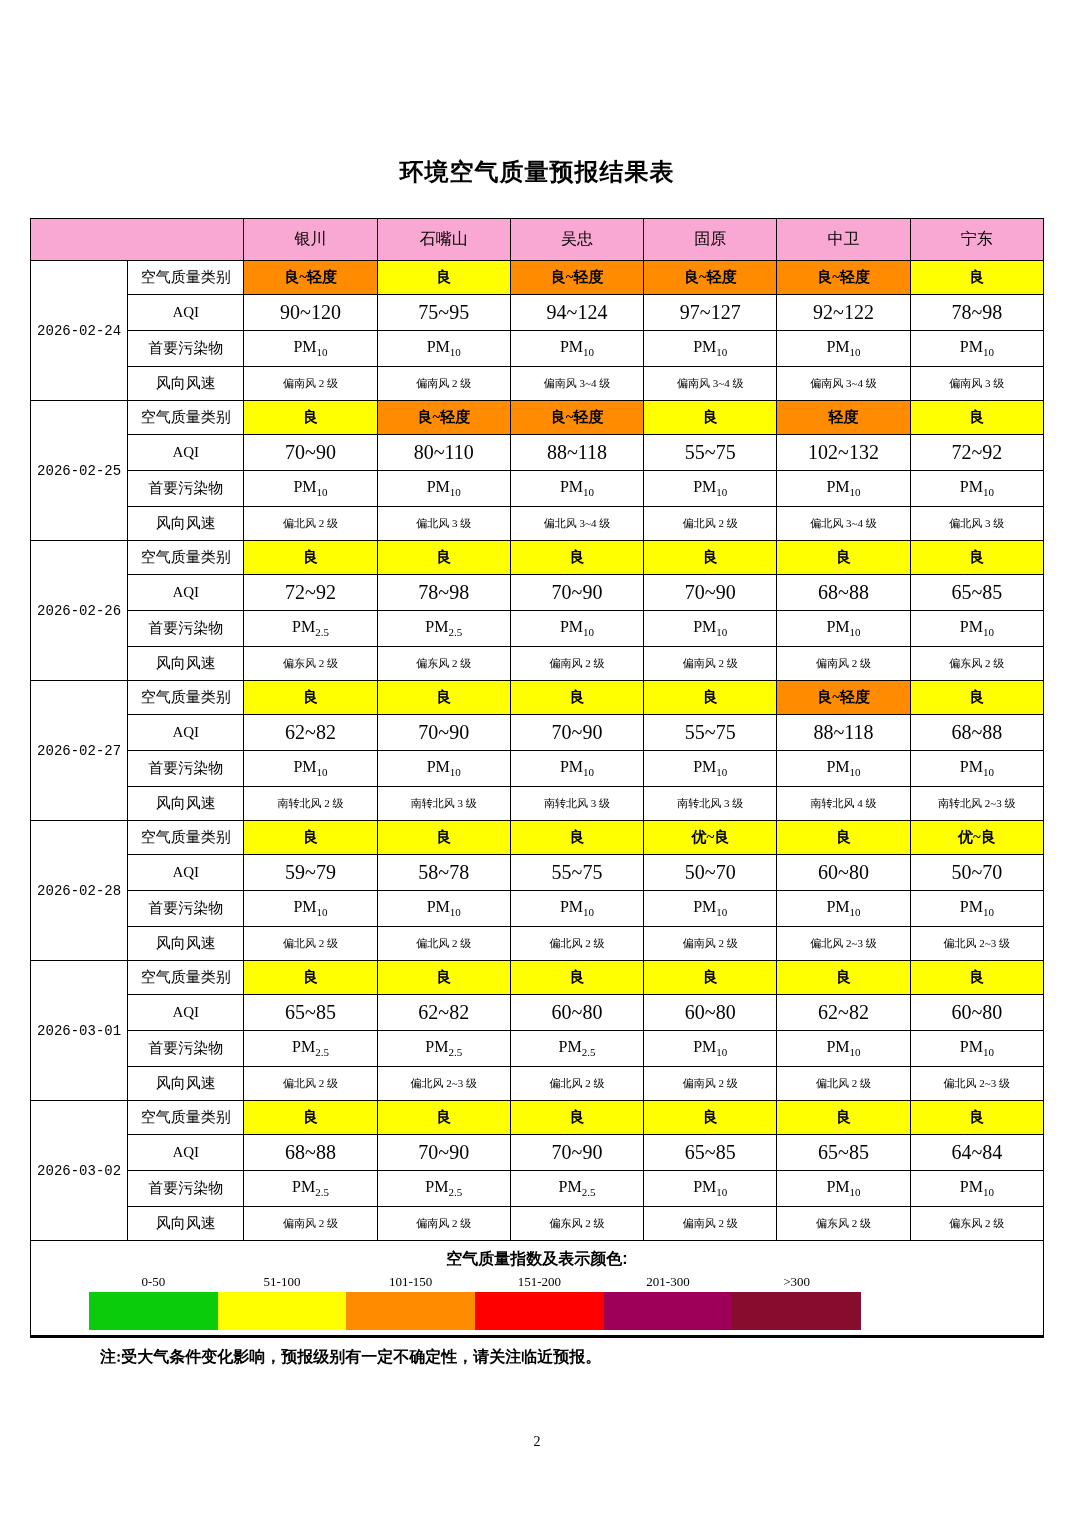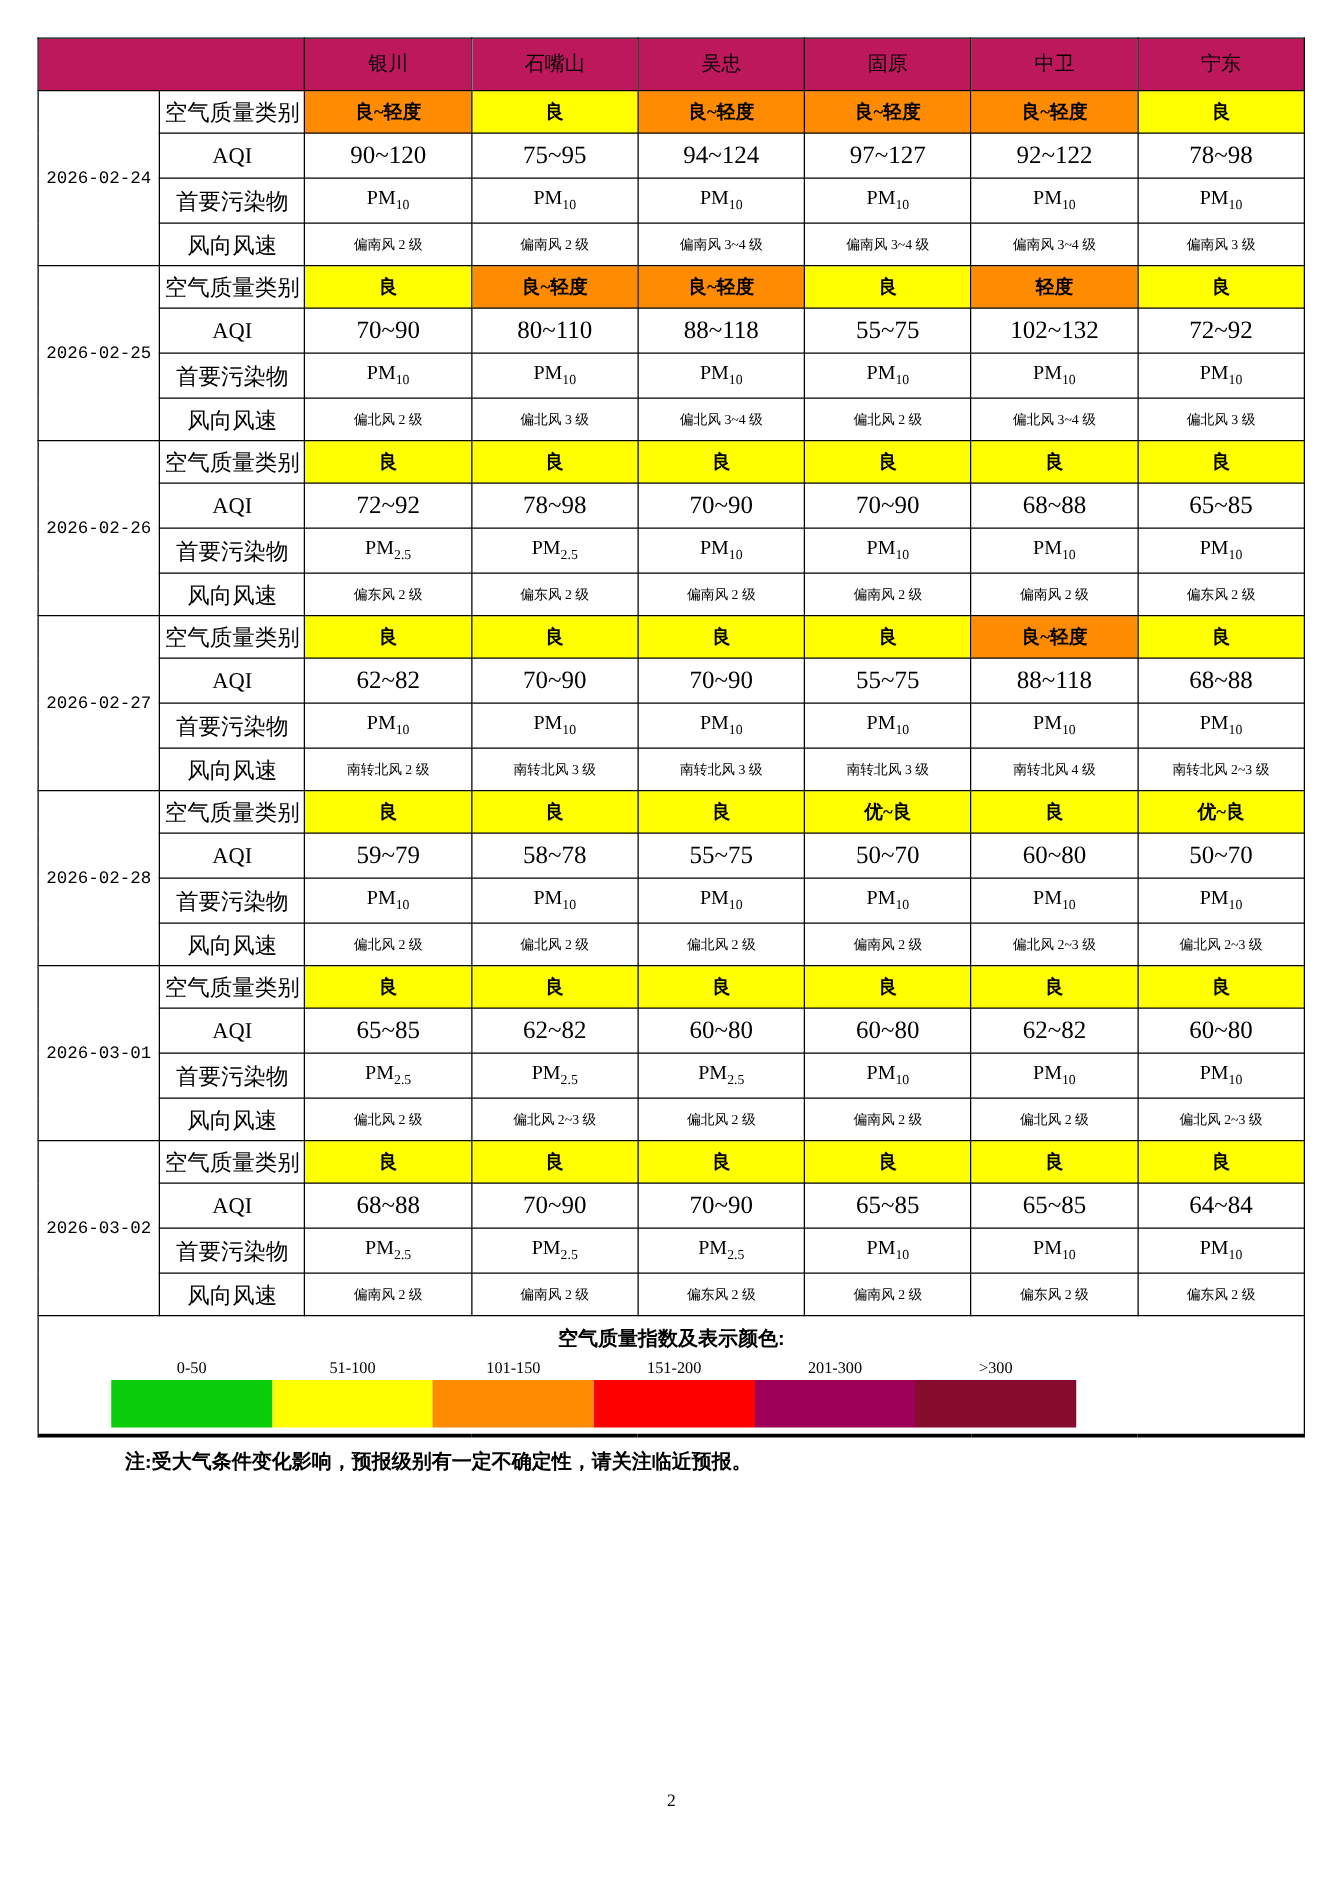--- a/index.html
+++ b/index.html
@@ -33,24 +33,24 @@
     border: 1px solid #000;
     text-align: center;
     vertical-align: middle;
     padding: 0;
     overflow: hidden;
   }
   thead th {
     height: 41px;
     font-weight: normal;
     font-size: 16px;
-    background: #be185d;
+    background: #f9a8d4;
   }
   td.date-cell   { font-size: 14px; font-family: Liberation Mono, monospace; }
-  td.label-cell  { font-size: 18px; height: 33px; }
+  td.label-cell  { font-size: 15px; height: 33px; }
   td.cat-cell    { font-size: 15px; font-weight: bold; height: 33px; }
   td.aqi-cell    { font-size: 20px; font-family: "Liberation Serif", serif; height: 35px; }
   td.pollutant-cell { font-size: 16px; font-family: "Liberation Serif", serif; height: 35px; }
   td.pollutant-cell sub { font-size: 11px; }
   td.wind-cell   { font-size: 11px; height: 31px; }
 
   tbody.legend-body td.legend-cell {
     border-bottom: 3px solid #000;
     height: 94px;
     vertical-align: top;
@@ -92,20 +92,21 @@
     text-align: center;
     font-size: 14px;
     font-family: "Liberation Serif", serif;
   }
 </style>
 </head>
 <body>
 
 <div class="page">
 
+  <h1 class="doc-title">环境空气质量预报结果表</h1>
 
   <table class="forecast">
     <colgroup>
       <col style="width:97px">
       <col style="width:116px">
       <col style="width:133px">
         <col style="width:133px">
         <col style="width:133px">
       <col style="width:133px">
         <col style="width:133px">

